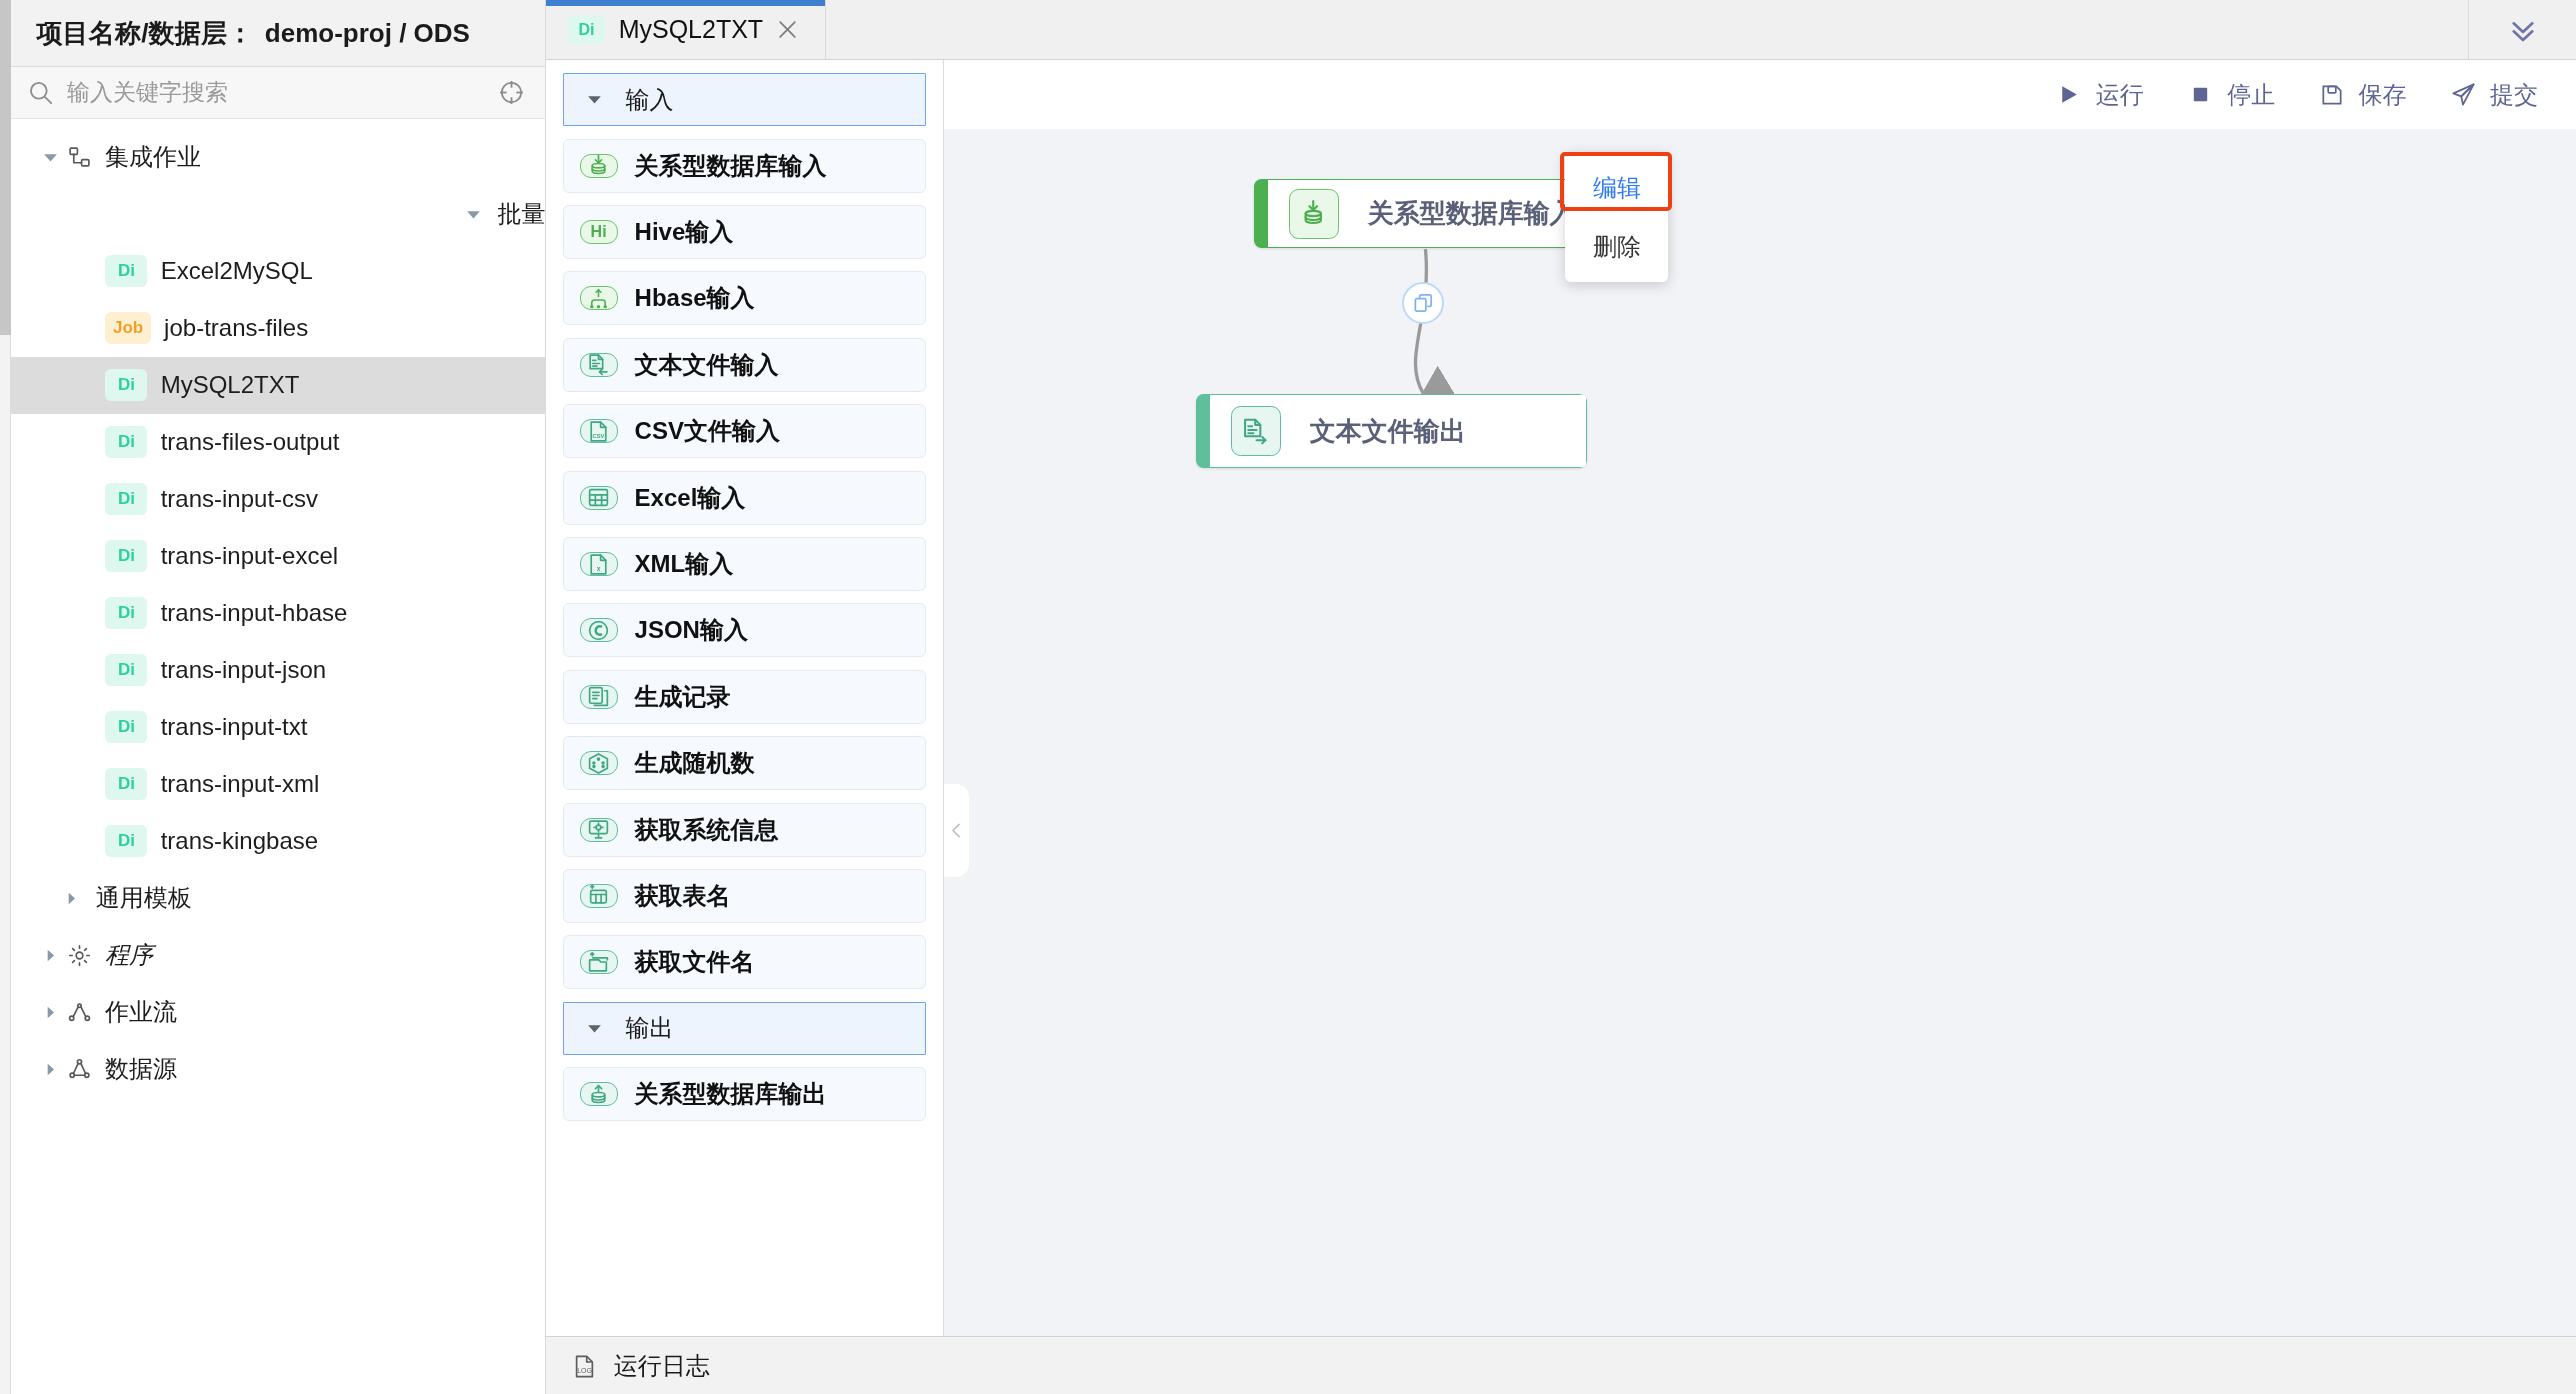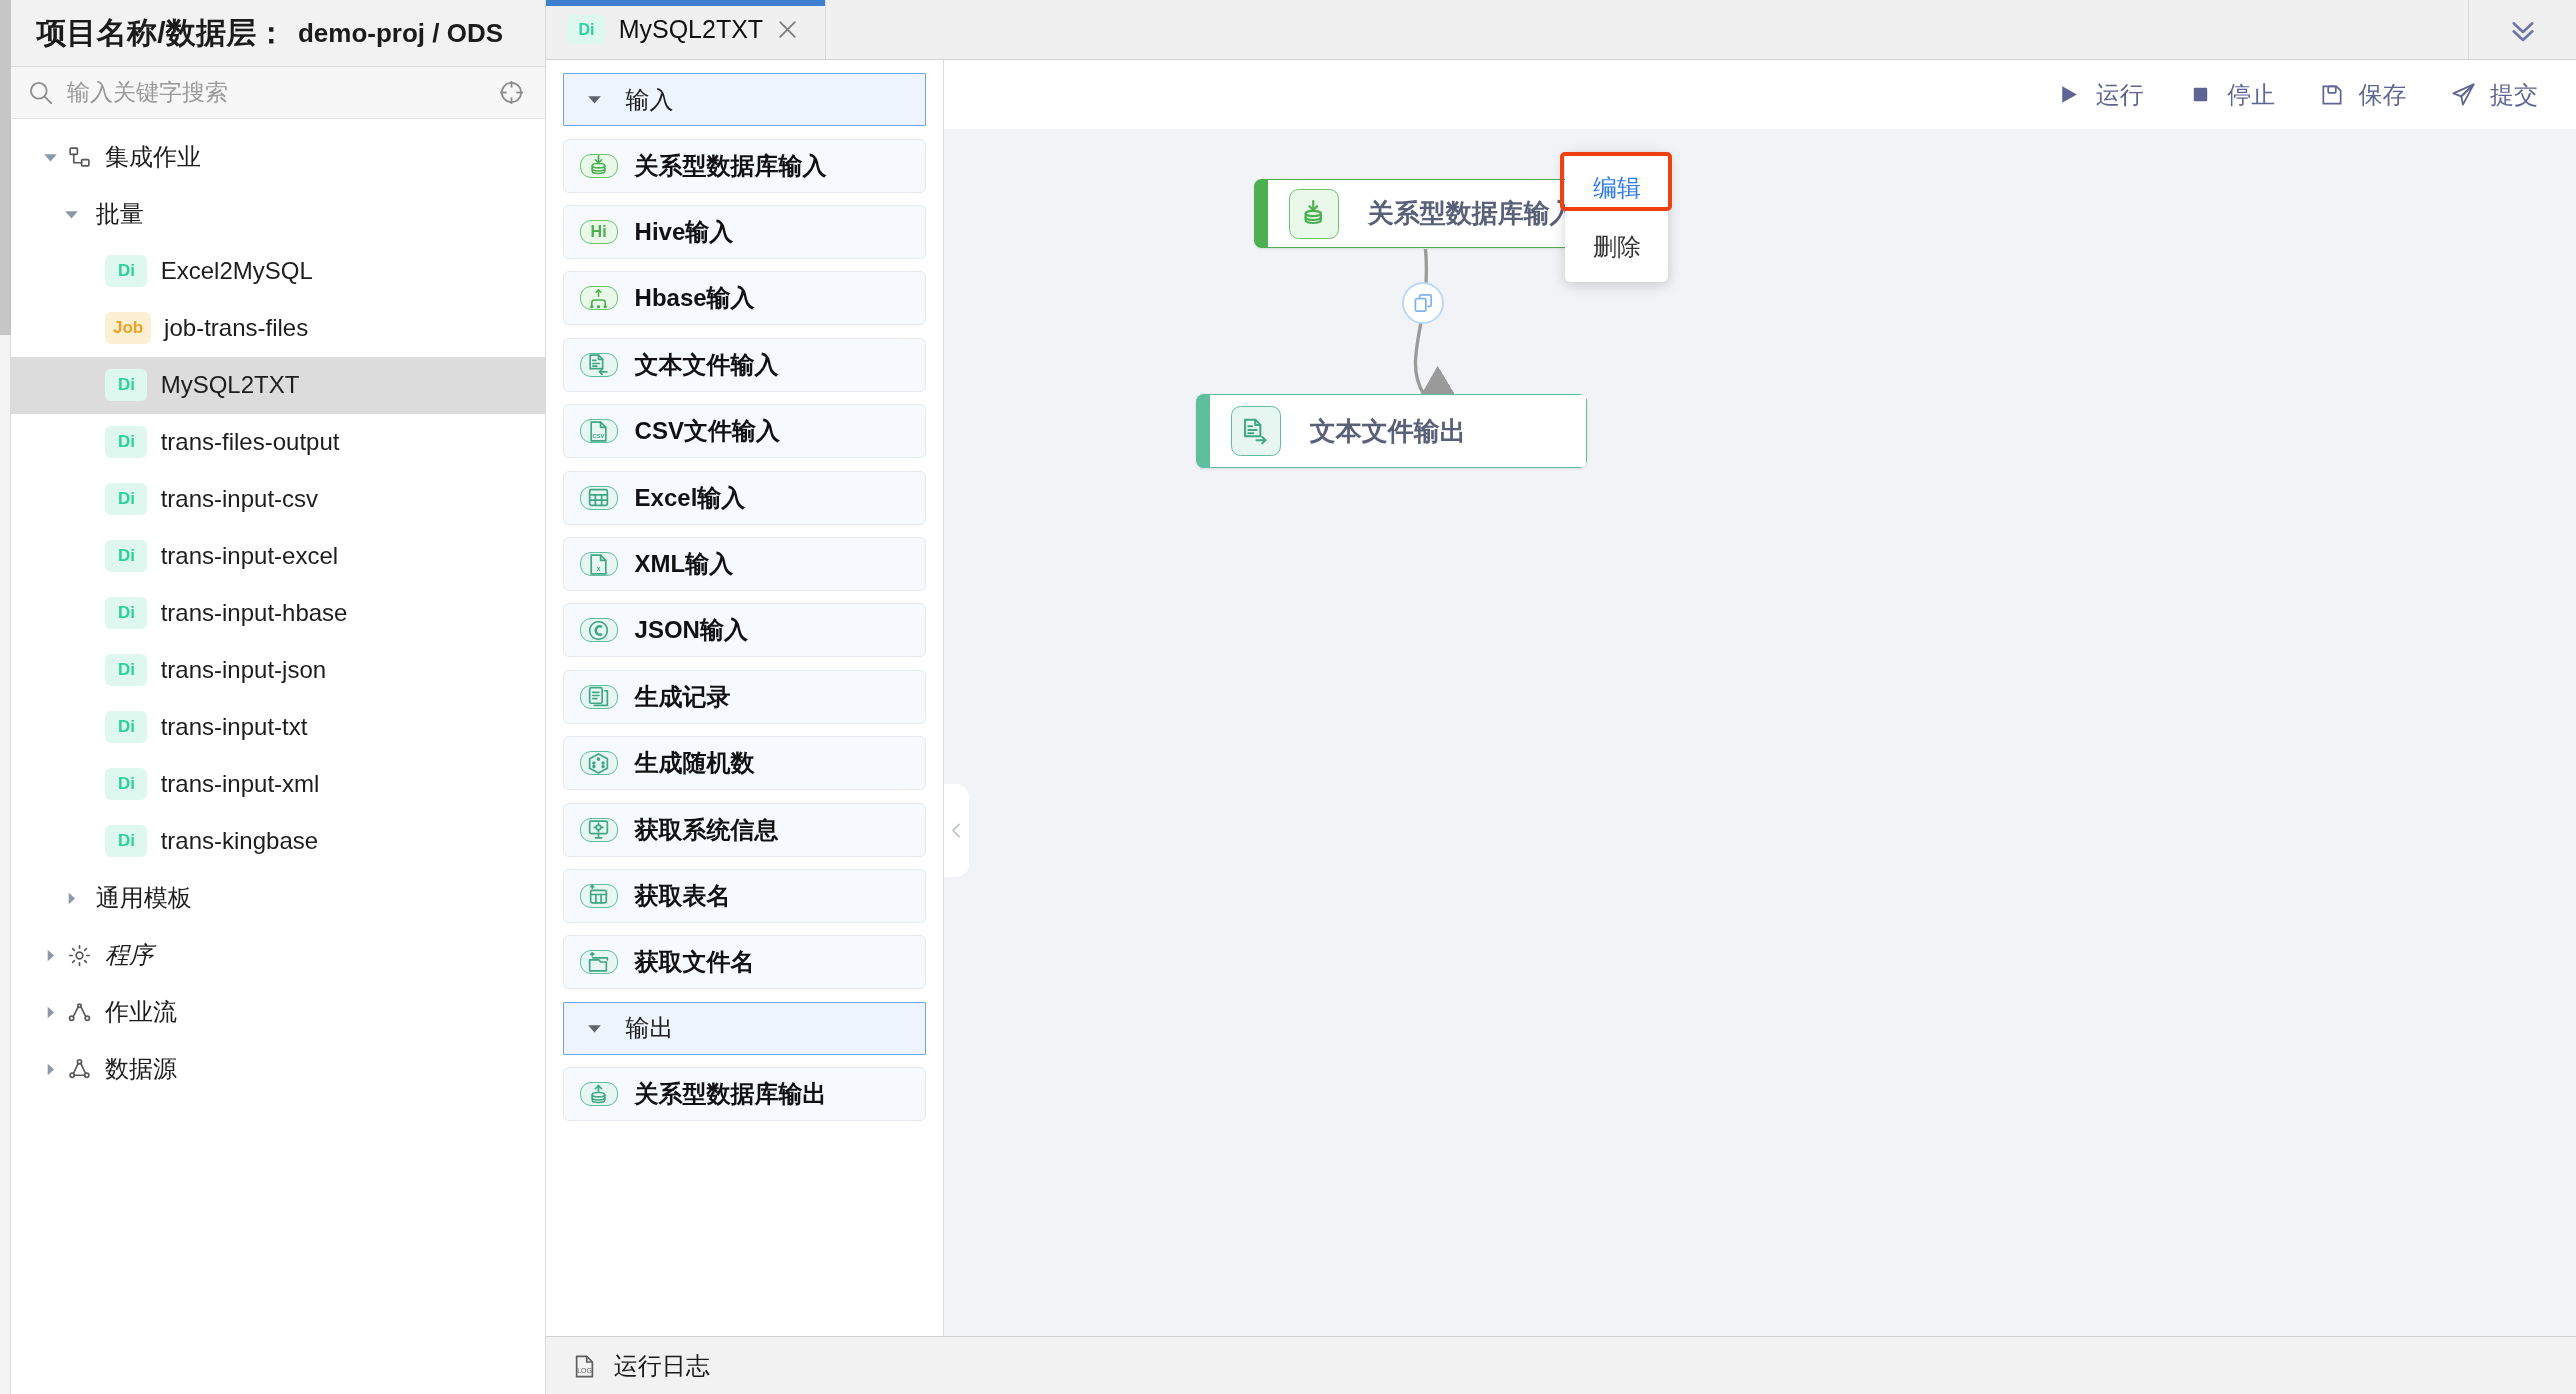--- a/index.html
+++ b/index.html
@@ -26,21 +26,21 @@
     width: 535px; flex: 0 0 535px; height: 1395px;
     background: #ffffff; border-right: 1px solid #d9d9d9;
     display: flex; flex-direction: column;
   }
   .proj-header {
     height: 67px; flex: 0 0 67px; background: #f2f2f2;
     border-bottom: 1px solid #dcdcdc;
     display: flex; align-items: center; padding: 0 25px;
   }
   .proj-header .lbl {
-    font-size: 30px; font-weight: bold; color: #1b1b1b; letter-spacing: 0.2px;
+    font-size: 26px; font-weight: bold; color: #1b1b1b; letter-spacing: 0.2px;
   }
   .proj-header .val {
     font-size: 26px; font-weight: bold; color: #1b1b1b; margin-left: 11.4px;
   }
 
   .search-row {
     height: 52px; flex: 0 0 52px; background: #f7f7f7;
     border-bottom: 1px solid #e2e2e2;
     display: flex; align-items: center; padding: 0 19px 0 15.2px; gap: 13.3px;
   }
@@ -260,21 +260,21 @@
           </span>
           <span class="node-icon">
             <svg viewBox="0 0 24 24" width="25" height="25" fill="none" stroke="currentColor" stroke-width="1.6" stroke-linecap="round" stroke-linejoin="round">
               <rect x="3" y="3" width="7" height="6" rx="1"></rect>
               <rect x="14" y="14" width="7" height="6" rx="1"></rect>
               <path d="M6.5 9v8h7.5"></path>
             </svg>
           </span>
           <span class="node-label">集成作业</span>
         </div>
-        <div class="tree-node" style="padding-left: 48px;">
+        <div class="tree-node" style="padding-left: 48px; justify-content: flex-end;">
           <span class="caret">
             <svg viewBox="0 0 24 24" width="19" height="19" fill="currentColor">
               <polygon points="4,8 20,8 12,17"></polygon>
             </svg>
           </span>
           <span style="width: 11.4px; flex: 0 0 11.4px;"></span>
           <span class="node-label">批量</span>
         </div>
         <div class="tree-node" style="padding-left: 69px;">
           <span class="caret spacer"></span>

